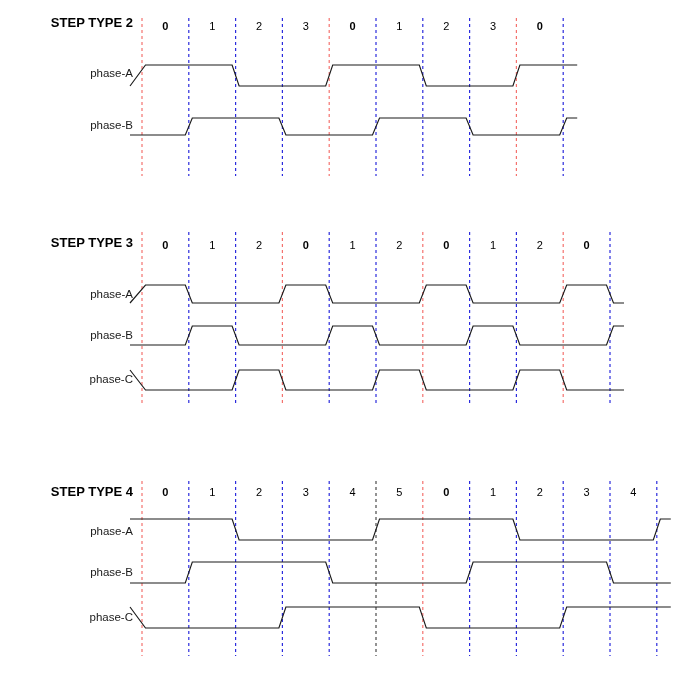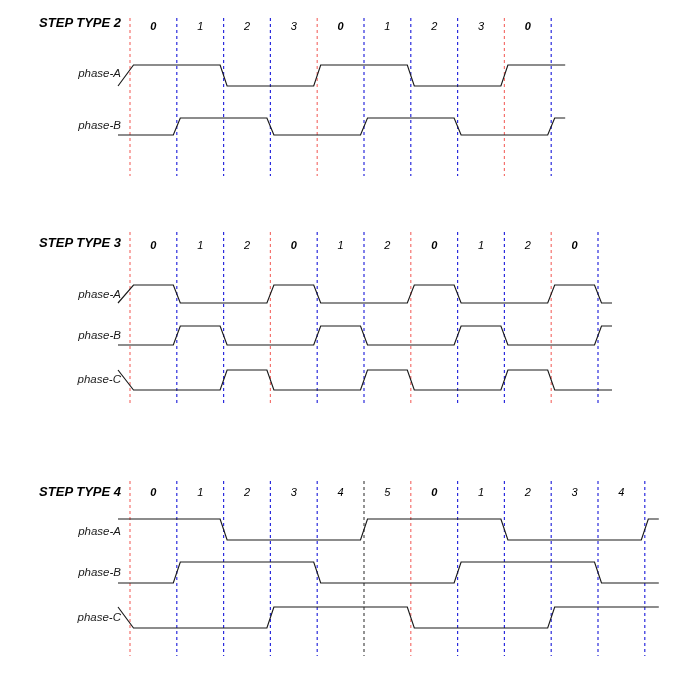--- a/index.html
+++ b/index.html
@@ -3,21 +3,21 @@
 <meta charset="utf-8">
 <style>
   html,body{margin:0;padding:0;}
   body{
     width:674px;height:675px;
     background:#ffffff;
     font-family:"Liberation Sans", sans-serif;
     overflow:hidden;
     position:relative;
   }
-  #canvas-wrap{position:absolute;left:4px;top:0;width:552px;height:675px;font-style:italic;}
+  #canvas-wrap{position:absolute;left:16px;top:0;width:552px;height:675px;}
   svg.diagram{display:block;width:674px;height:675px;}
 
   .section-title{
     font-family:"Liberation Sans", sans-serif;
     font-size:13px;
     font-weight:bold;
     fill:#000000;
   }
   .phase-label{
     font-family:"Liberation Sans", sans-serif;

